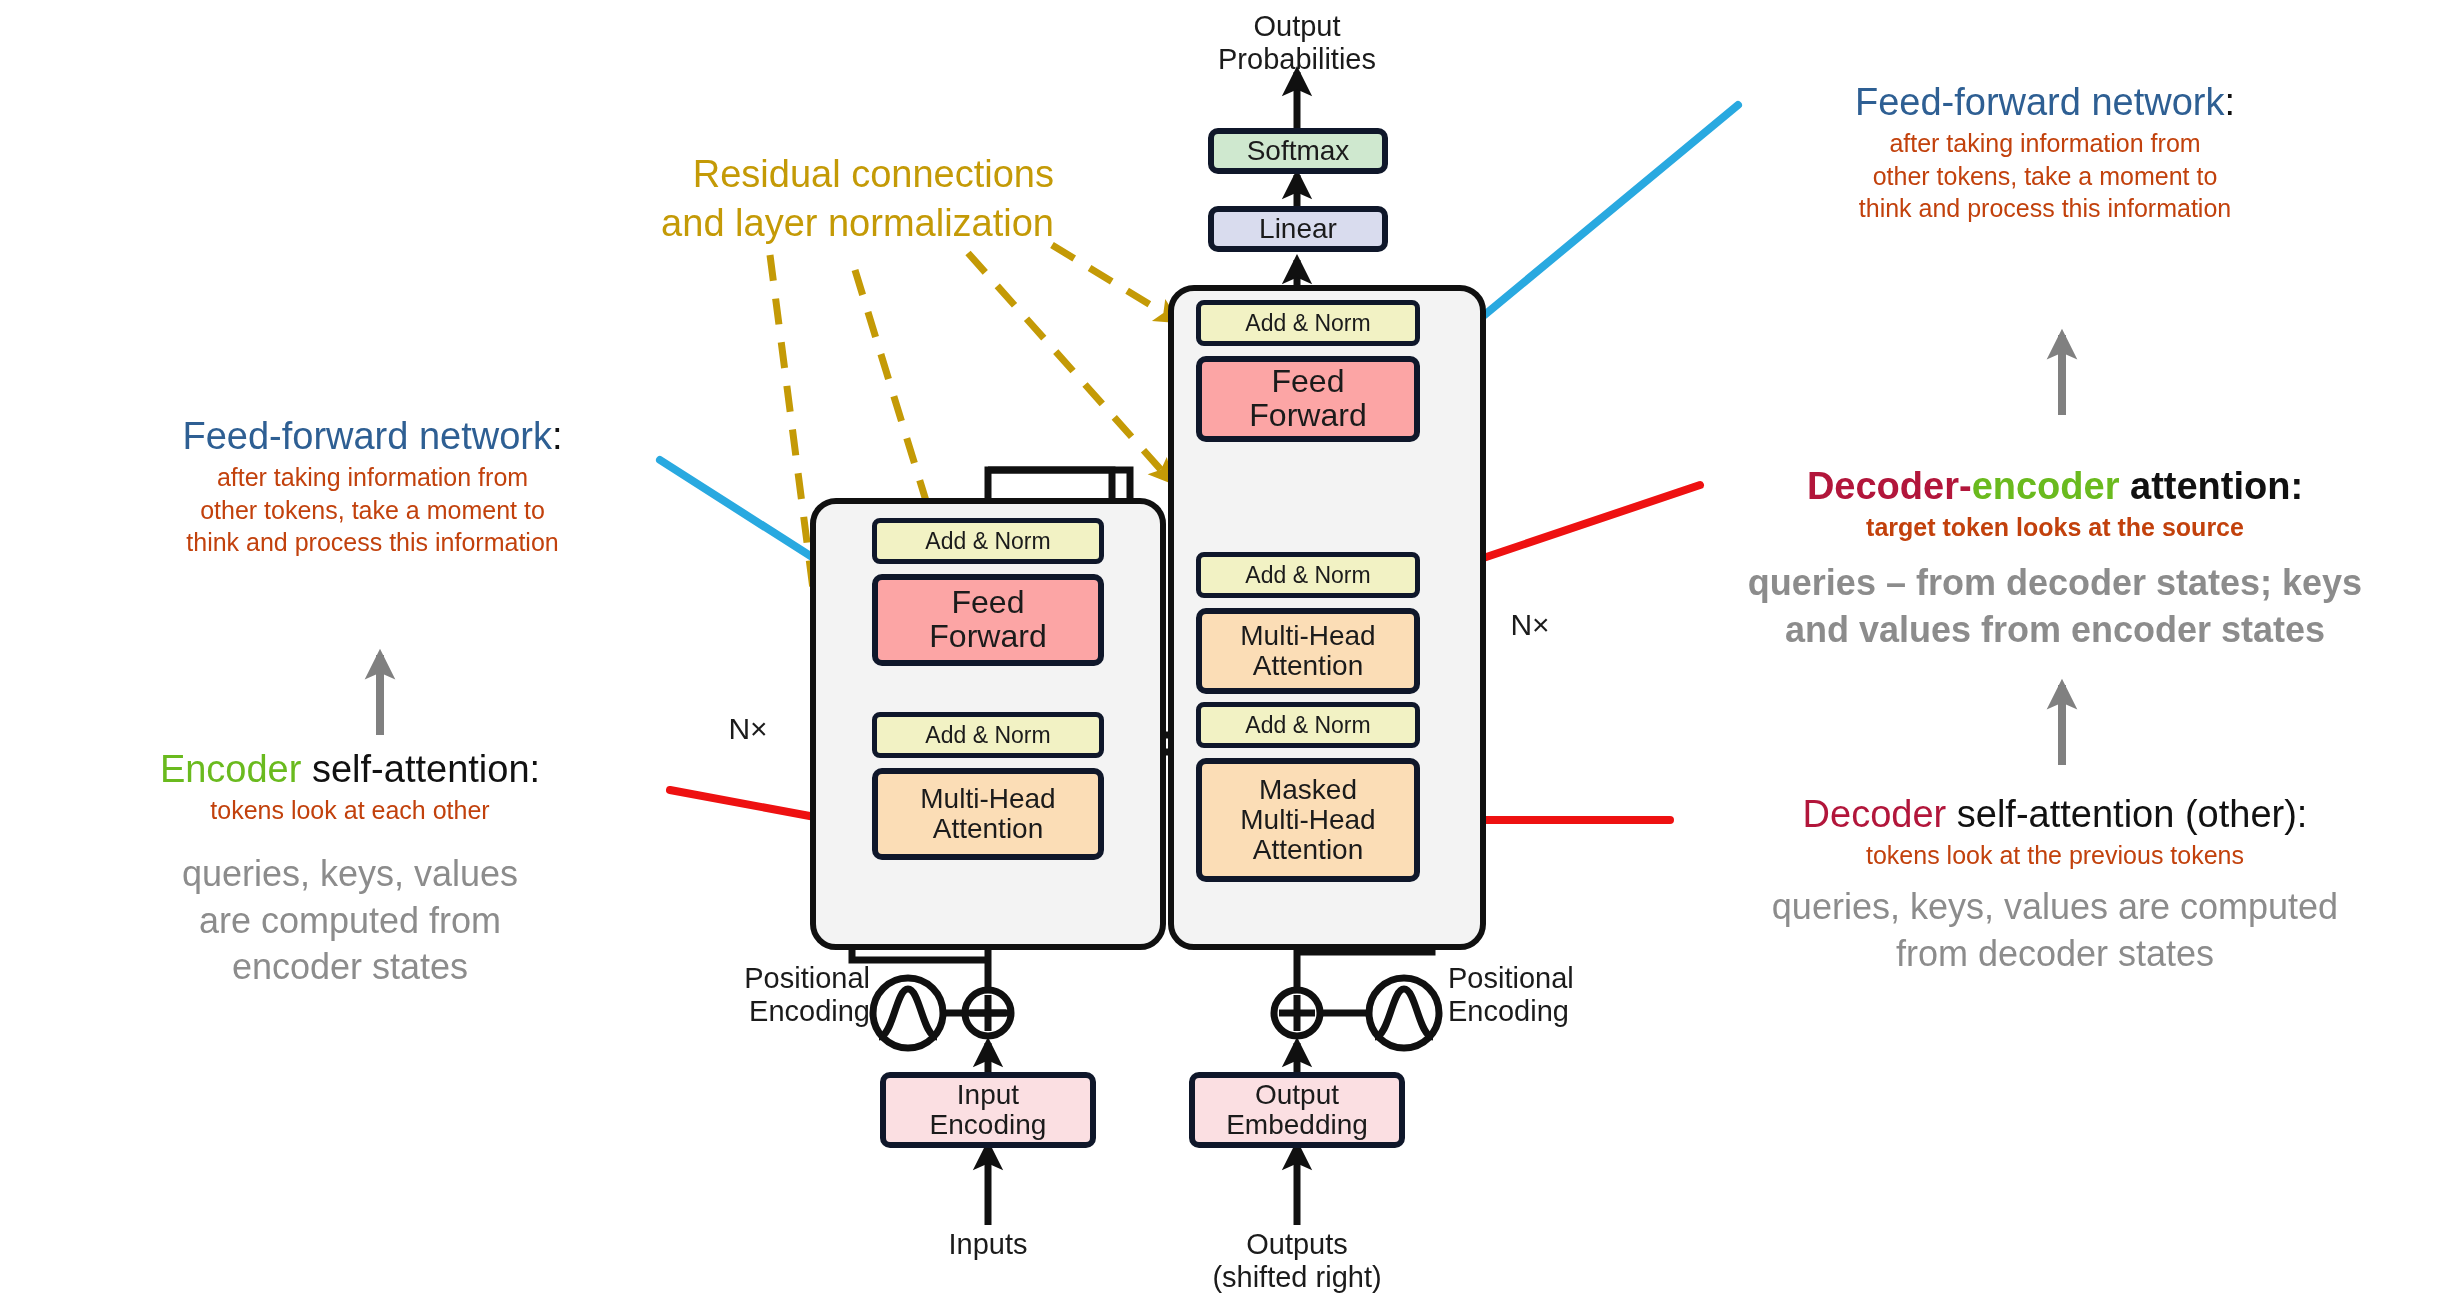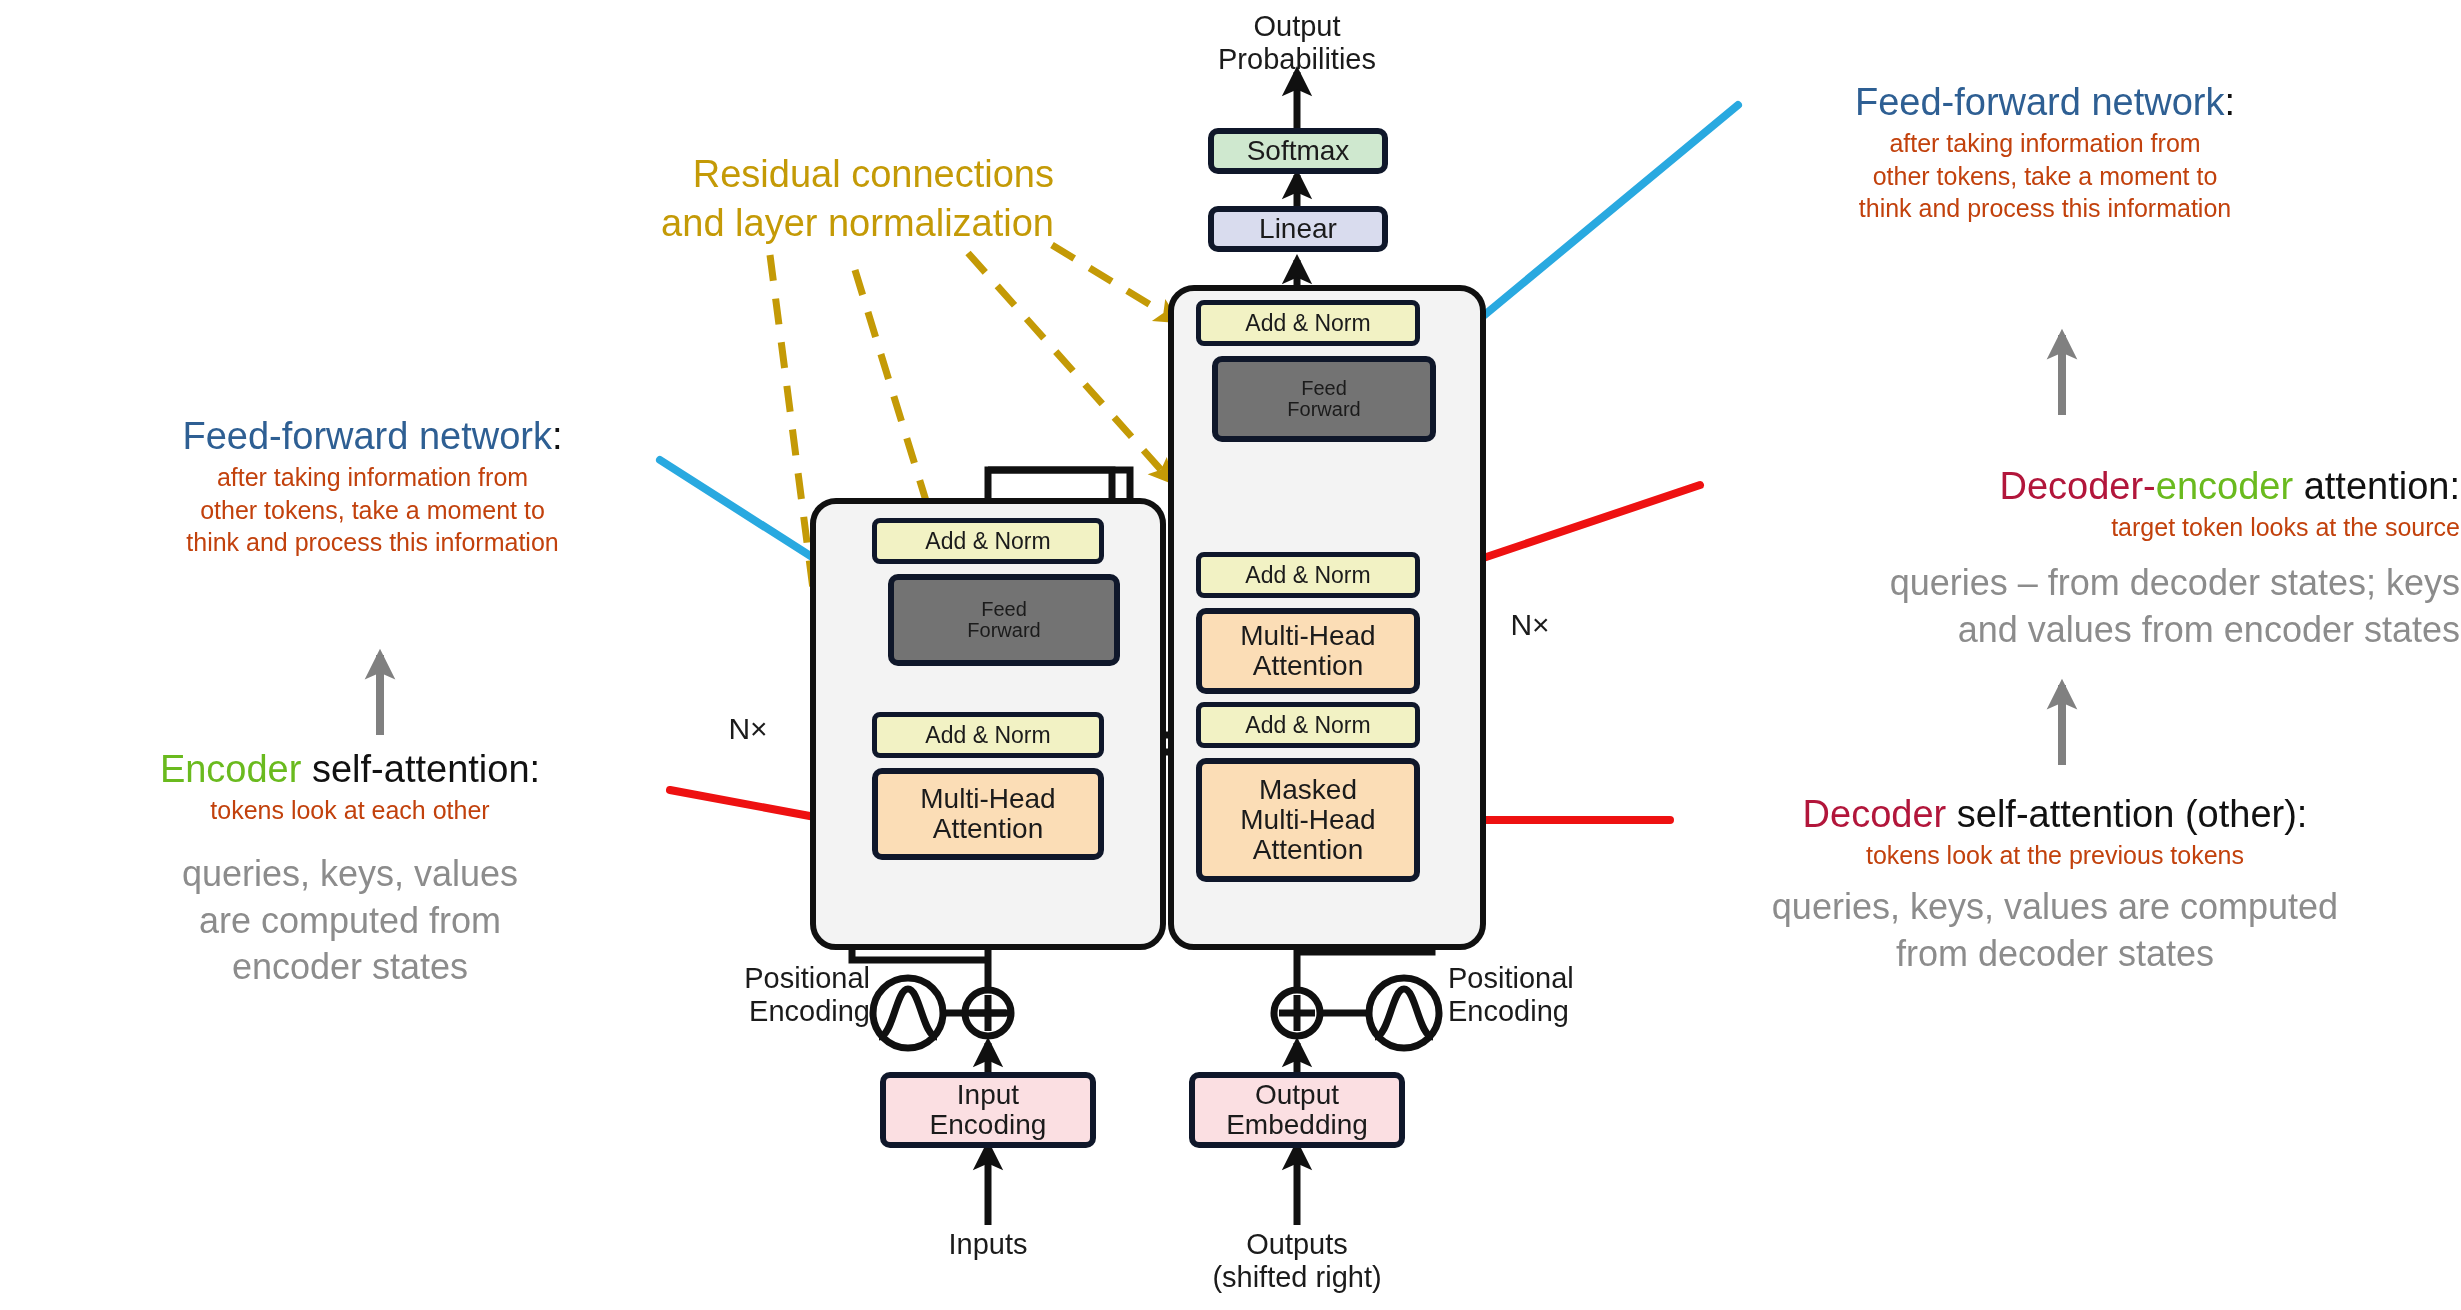--- a/index.html
+++ b/index.html
@@ -31,21 +31,21 @@
     align-items: center;
     justify-content: center;
     text-align: center;
     font-family: "Liberation Sans", sans-serif;
     color: #1b1b1b;
     line-height: 1.06;
     z-index: 5;
   }
   .nodebox.small { border-width: 5px; border-radius: 8px; }
   .addnorm { background: #f2f2c4; font-size: 23px; }
-  .ffwd    { background: #737373; font-size: 20px; margin-left: 16px; }
+  .ffwd    { background: #fca5a5; font-size: 32px; }
   .mha     { background: #fbddb6; font-size: 28px; }
   .softmax { background: #cfe8cf; font-size: 28px; }
   .linear  { background: #d9dcee; font-size: 28px; }
   .embed   { background: #fbdfe2; font-size: 28px; }
 
   
   .stackpanel {
     position: absolute;
     box-sizing: border-box;
     background: #f3f3f3;
@@ -313,21 +313,21 @@
 
   <div class="annot" style="left:1630px; top:78px; width:830px; text-align:center;">
     <div>
       <span class="hl-title c-blue">Feed-forward network</span><span class="hl-title c-dark">:</span>
     </div>
     <div class="body">after taking information from</div>
     <div class="body">other tokens, take a moment to</div>
     <div class="body">think and process this information</div>
   </div>
 
-  <div class="annot" style="left:1650px; top:462px; width:810px; text-align:right;">
+  <div class="annot" style="left:1650px; top:462px; width:810px; text-align:center;font-weight:bold;">
     <div>
       <span class="hl-title c-crim">Decoder</span><span class="hl-title c-crim">-</span><span class="hl-title c-green">encoder</span><span class="hl-title c-dark"> attention:</span>
     </div>
     <div class="body">target token looks at the source</div>
     <div style="height:16px;"></div>
     <div class="sub">queries – from decoder states; keys</div>
     <div class="sub">and values from encoder states</div>
   </div>
 
   <div class="annot" style="left:1650px; top:790px; width:810px; text-align:center;">

